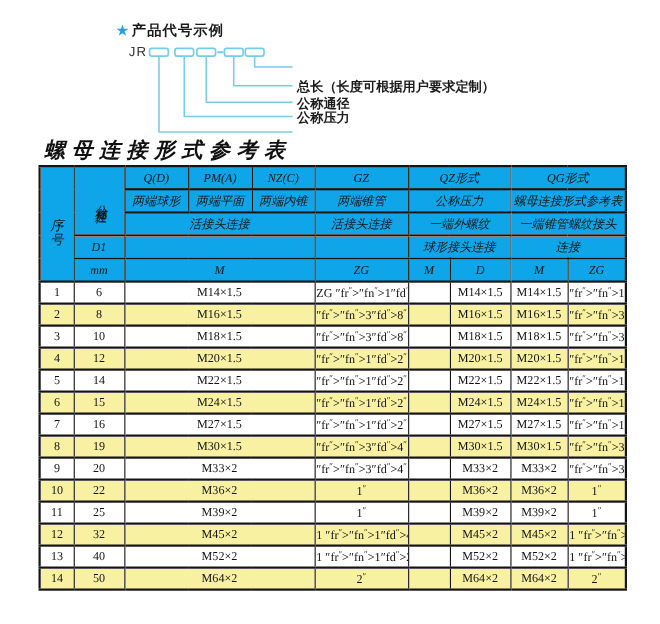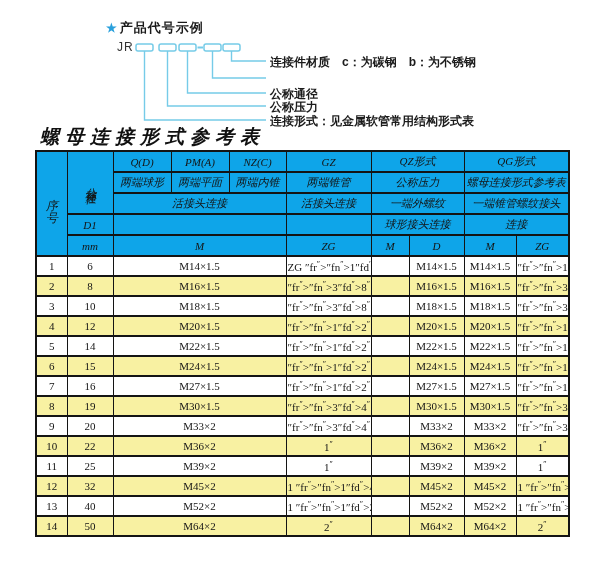--- a/index.html
+++ b/index.html
@@ -69,24 +69,23 @@
       <line x1="197.5" y1="47.5" x2="203" y2="47.5" stroke="#76cbe8" stroke-width="2"></line>
       <g fill="none" stroke="#76cbe8" stroke-width="1.4">
         <polyline points="231.5,51 231.5,61 266,61"></polyline>
         <polyline points="212.5,51 212.5,78 266,78"></polyline>
         <polyline points="187.5,51 187.5,93 266,93"></polyline>
         <polyline points="167.5,51 167.5,106 266,106"></polyline>
         <polyline points="144.5,51 144.5,120 266,120"></polyline>
       </g>
     </svg>
 
-    <div class="dlabel" style="top:54px">连接件材质　c：为碳钢　b：为不锈钢</div>
+    <div class="dlabel" style="top:71px">总长（长度可根据用户要求定制）</div>
     <div class="dlabel" style="top:86px">公称通径</div>
     <div class="dlabel" style="top:99px">公称压力</div>
-    <div class="dlabel" style="top:113px">连接形式：见金属软管常用结构形式表</div>
   </div>
 
   <h2 class="table-title">螺母连接形式参考表</h2>
 
   <table class="ref">
     <colgroup>
       <col style="width:31px">
         <col style="width:46px">
         <col style="width:58px">
         <col style="width:58px">

